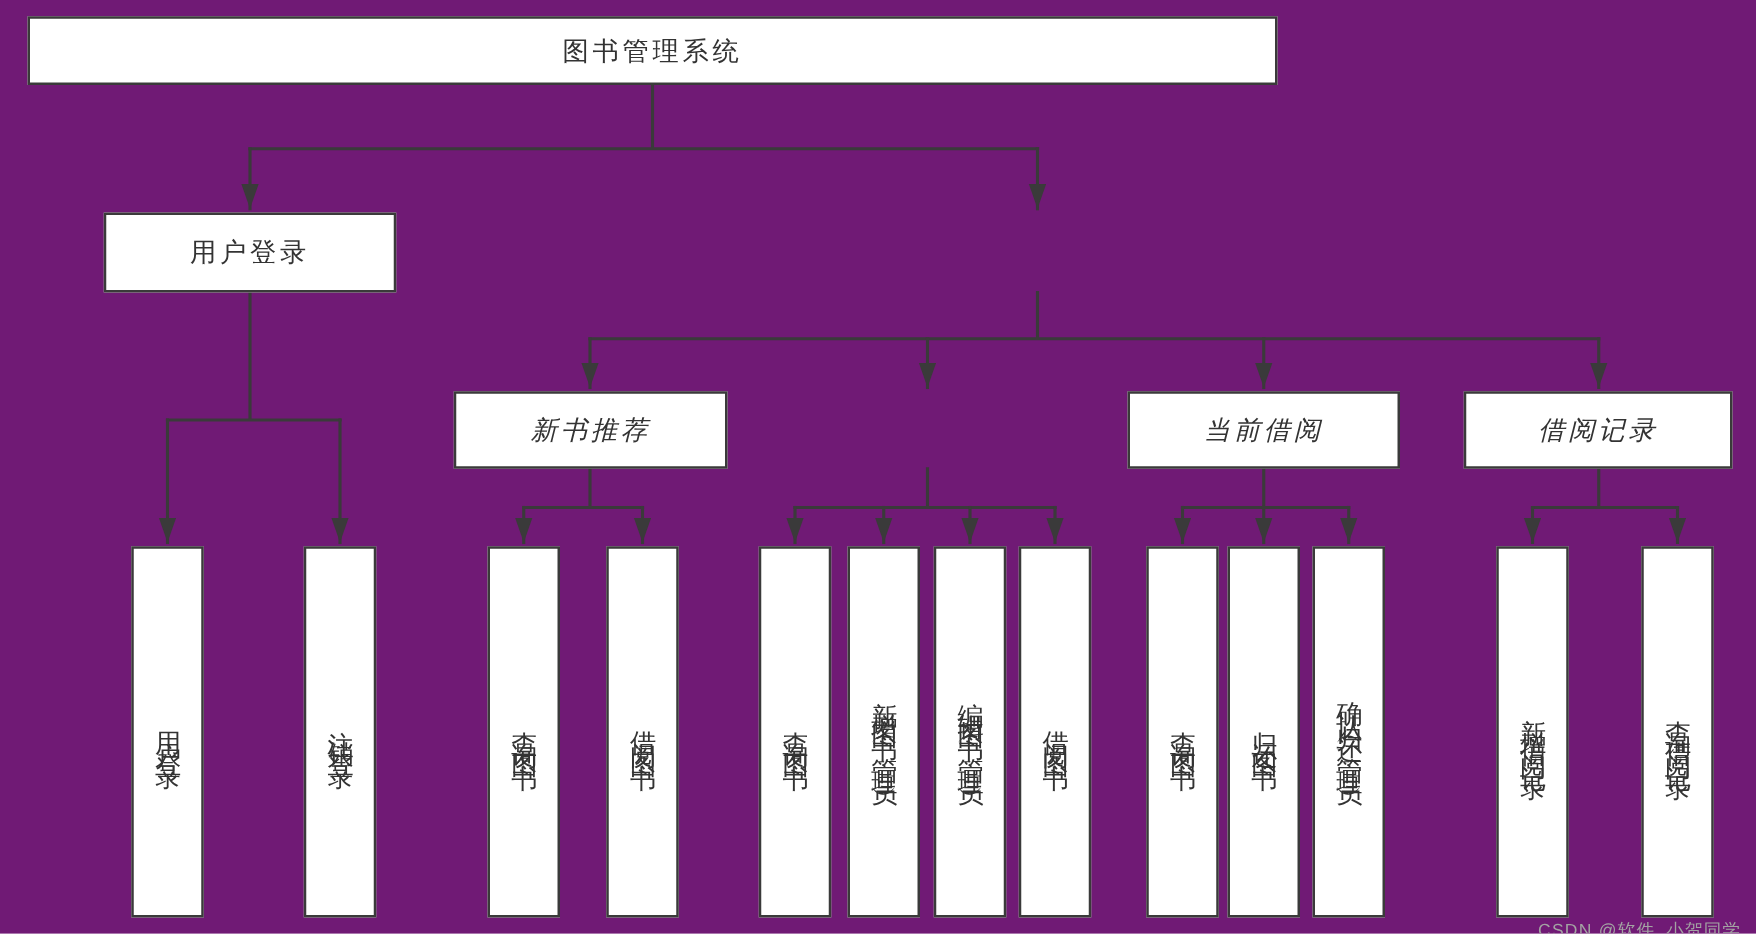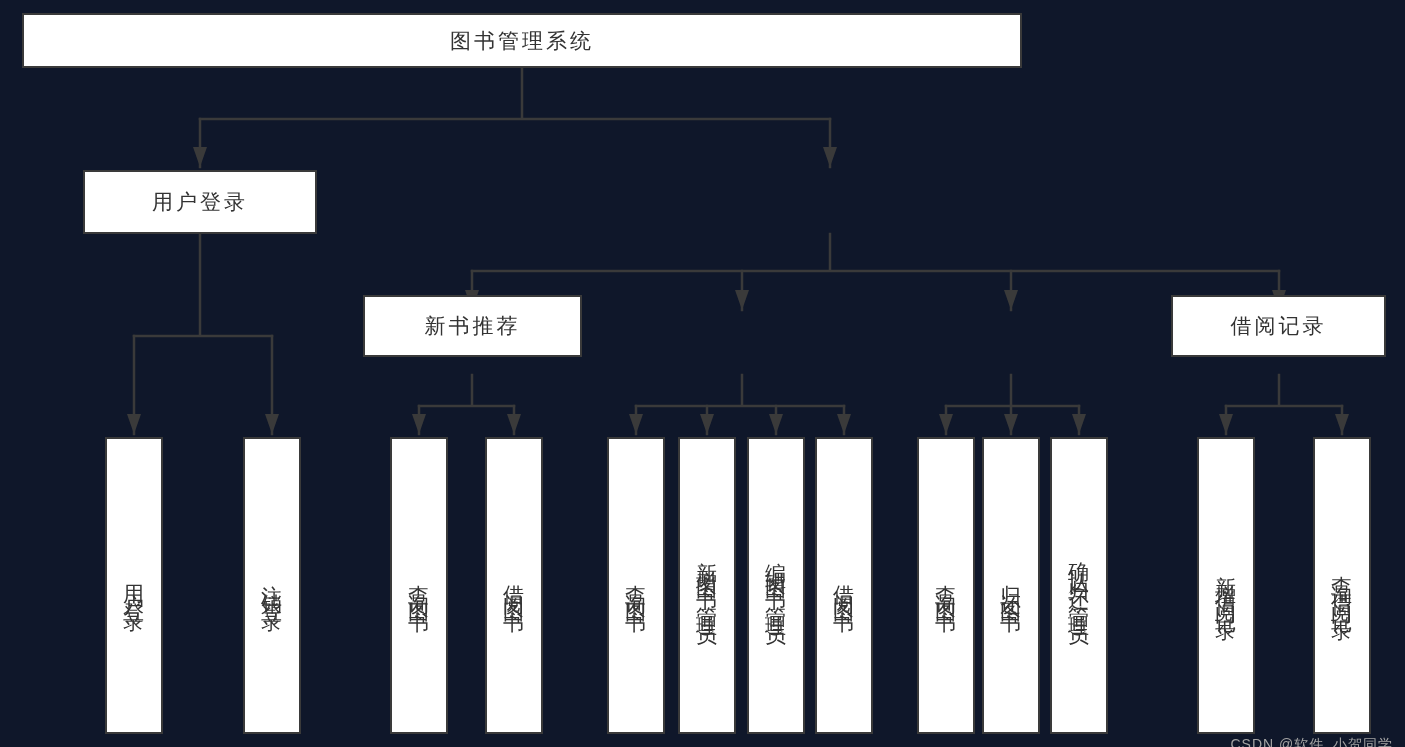--- a/index.html
+++ b/index.html
@@ -4,21 +4,21 @@
 <style>
   html, body {
     margin: 0;
     padding: 0;
     background: #ffffff;
   }
   #canvas {
     position: relative;
     width: 1405px;
     height: 747px;
-    background: #0f172a;
+    background: #701a75;
     overflow: hidden;
     font-family: "Liberation Sans", "DejaVu Sans", sans-serif;
     color: #333333;
   }
   #connectors {
     position: absolute;
     left: 0;
     top: 0;
     z-index: 1;
   }
@@ -39,21 +39,21 @@
     font-size: 21px;
     letter-spacing: 3px;
     z-index: 2;
     white-space: nowrap;
   }
   .root {
     left: 22px; top: 13px;
     width: 1000px; height: 55px;
   }
   .lvl2 { top: 170px; height: 64px; }
-  .lvl3 { top: 295px; height: 62px; }
+  .lvl3 { top: 313px; height: 62px; font-style: italic; }
   .leaf {
     position: absolute;
     box-sizing: border-box;
     border: 2.5px solid #3a3a3a;
     background: #ffffff;
     top: 437px;
     height: 297px;
     width: 58px;
     writing-mode: vertical-rl;
     display: flex;
@@ -120,20 +120,21 @@
     <path class="ln" d="M1279 375 V406 M1226 406 H1342"></path>
     <path class="ln" d="M1226 406 V434" marker-end="url(#ah)"></path>
     <path class="ln" d="M1342 406 V434" marker-end="url(#ah)"></path>
   </svg>
 
   <div class="node root">图书管理系统</div>
 
   <div class="node lvl2" style="left:83px;width:234px;">用户登录</div>
 
   <div class="node lvl3" style="left:363px;width:219px;">新书推荐</div>
+  <div class="node lvl3" style="left:902px;width:218px;">当前借阅</div>
   <div class="node lvl3" style="left:1171px;width:215px;">借阅记录</div>
 
   <div class="leaf" style="left:105px;">用户登录</div>
   <div class="leaf" style="left:243px;">注销登录</div>
 
   <div class="leaf" style="left:390px;">查询图书</div>
   <div class="leaf" style="left:485px;">借阅图书</div>
 
   <div class="leaf" style="left:607px;">查询图书</div>
   <div class="leaf" style="left:678px;">新增图书（管理员）</div>

